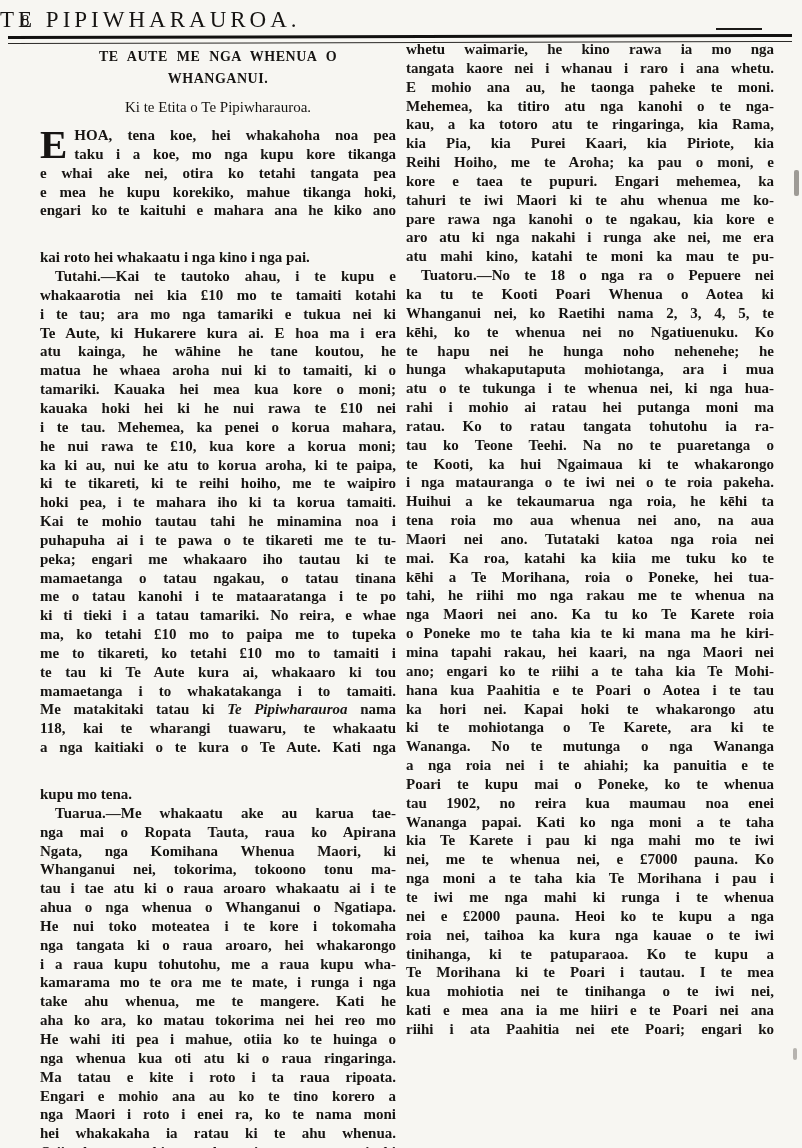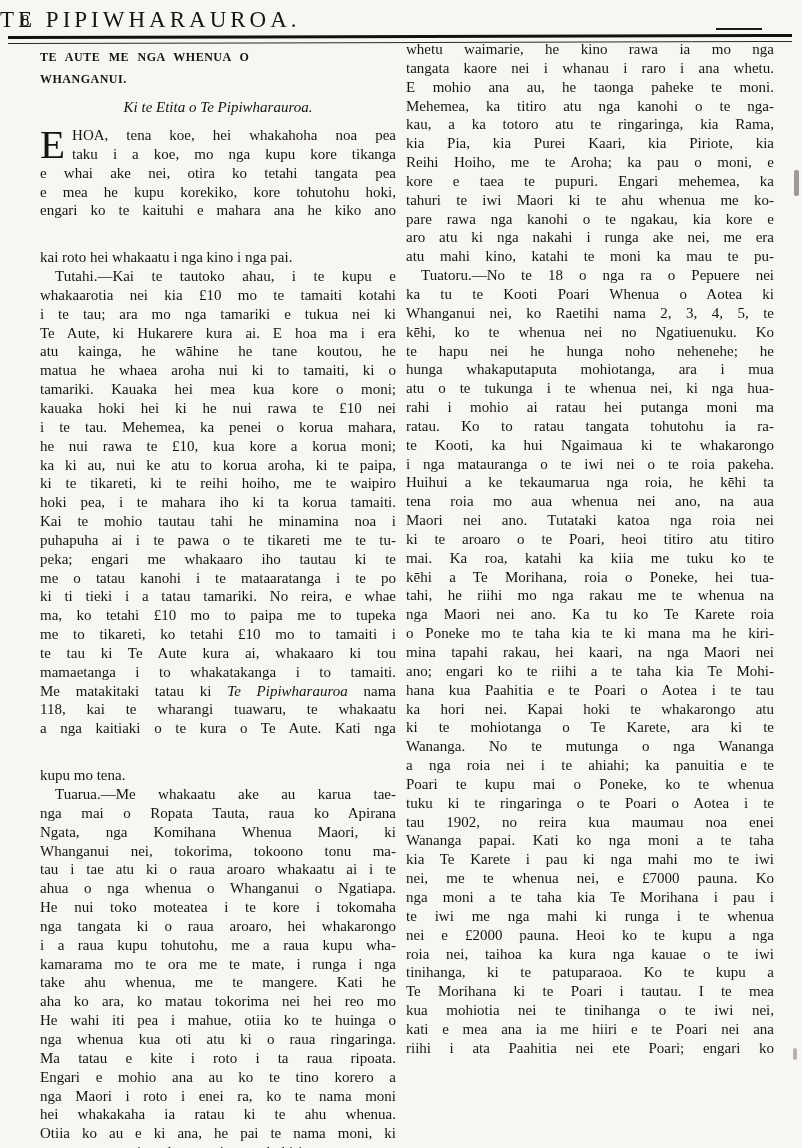--- a/index.html
+++ b/index.html
@@ -34,30 +34,30 @@
     position:absolute; right:40px; top:28px;
     width:46px; height:2px; background:#1c1a18;
   }
   .col {
     position:absolute;
     font-size:15px; line-height:18.85px;
   }
   .col-left { left:40px; width:356px; top:46px; }
   .col-right { left:406px; width:368px; top:40px; }
   .article-heading {
-    text-align:left; font-weight:bold;
-    font-size:12px; line-height:22px;
+    text-align:center; font-weight:bold;
+    font-size:14px; line-height:22px;
     letter-spacing:0.5px; word-spacing:5px;
   }
   .salutation {
-    text-align:center; font-style:italic;
+    text-align:center; 
     margin-top:8px; font-size:15px; line-height:19px;
   }
   .col-left .body { margin-top:9px; }
-  .para { margin:0; }
+  .para { margin:0;font-weight:bold; }
   .line {
     text-align:justify;
     text-align-last:justify;
     min-height:18.85px;
   }
   .line.last { text-align-last:left;margin-top:28px; }
   .line.indent { text-indent:15px; }
   .dropcap {
     float:left;
     font-size:41px; line-height:35px;
@@ -82,41 +82,42 @@
       <div>TE AUTE ME NGA WHENUA O</div>
       <div>WHANGANUI.</div>
     </div>
     <div class="salutation">Ki te Etita o Te Pipiwharauroa.</div>
     <div class="body">
         <div class="para">
           <span class="dropcap">E</span>
           <div class="line">HOA, tena koe, hei whakahoha noa pea</div>
           <div class="line">taku i a koe, mo nga kupu kore tikanga</div>
           <div class="line">e whai ake nei, otira ko tetahi tangata pea</div>
-          <div class="line">e mea he kupu korekiko, kore tohutohu hoki,</div>
+          <div class="line">e mea he kupu korekiko, mahue tikanga hoki,</div>
           <div class="line">engari ko te kaituhi e mahara ana he kiko ano</div>
           <div class="line last">kai roto hei whakaatu i nga kino i nga pai.</div>
         </div>
         <div class="para">
           <div class="line indent">Tutahi.—Kai te tautoko ahau, i te kupu e</div>
           <div class="line">whakaarotia nei kia £10 mo te tamaiti kotahi</div>
           <div class="line">i te tau; ara mo nga tamariki e tukua nei ki</div>
           <div class="line">Te Aute, ki Hukarere kura ai. E hoa ma i era</div>
           <div class="line">atu kainga, he wāhine he tane koutou, he</div>
           <div class="line">matua he whaea aroha nui ki to tamaiti, ki o</div>
           <div class="line">tamariki. Kauaka hei mea kua kore o moni;</div>
           <div class="line">kauaka hoki hei ki he nui rawa te £10 nei</div>
           <div class="line">i te tau. Mehemea, ka penei o korua mahara,</div>
           <div class="line">he nui rawa te £10, kua kore a korua moni;</div>
           <div class="line">ka ki au, nui ke atu to korua aroha, ki te paipa,</div>
           <div class="line">ki te tikareti, ki te reihi hoiho, me te waipiro</div>
           <div class="line">hoki pea, i te mahara iho ki ta korua tamaiti.</div>
           <div class="line">Kai te mohio tautau tahi he minamina noa i</div>
           <div class="line">puhapuha ai i te pawa o te tikareti me te tu-</div>
           <div class="line">peka; engari me whakaaro iho tautau ki te</div>
+          <div class="line">mamaetanga o tatau ngakau, o tatau tinana</div>
           <div class="line">me o tatau kanohi i te mataaratanga i te po</div>
           <div class="line">ki ti tieki i a tatau tamariki. No reira, e whae</div>
           <div class="line">ma, ko tetahi £10 mo to paipa me to tupeka</div>
           <div class="line">me to tikareti, ko tetahi £10 mo to tamaiti i</div>
           <div class="line">te tau ki Te Aute kura ai, whakaaro ki tou</div>
           <div class="line">mamaetanga i to whakatakanga i to tamaiti.</div>
           <div class="line">Me matakitaki tatau ki <i>Te Pipiwharauroa</i> nama</div>
           <div class="line">118, kai te wharangi tuawaru, te whakaatu</div>
           <div class="line">a nga kaitiaki o te kura o Te Aute. Kati nga</div>
           <div class="line last">kupu mo tena.</div>
@@ -164,40 +165,39 @@
       <div class="para">
         <div class="line indent">Tuatoru.—No te 18 o nga ra o Pepuere nei</div>
         <div class="line">ka tu te Kooti Poari Whenua o Aotea ki</div>
         <div class="line">Whanganui nei, ko Raetihi nama 2, 3, 4, 5, te</div>
         <div class="line">kēhi, ko te whenua nei no Ngatiuenuku. Ko</div>
         <div class="line">te hapu nei he hunga noho nehenehe; he</div>
         <div class="line">hunga whakaputaputa mohiotanga, ara i mua</div>
         <div class="line">atu o te tukunga i te whenua nei, ki nga hua-</div>
         <div class="line">rahi i mohio ai ratau hei putanga moni ma</div>
         <div class="line">ratau. Ko to ratau tangata tohutohu ia ra-</div>
+        <div class="line">tau ko Teone Teehi. Na no te puaretanga o</div>
         <div class="line">te Kooti, ka hui Ngaimaua ki te whakarongo</div>
         <div class="line">i nga matauranga o te iwi nei o te roia pakeha.</div>
         <div class="line">Huihui a ke tekaumarua nga roia, he kēhi ta</div>
         <div class="line">tena roia mo aua whenua nei ano, na aua</div>
         <div class="line">Maori nei ano. Tutataki katoa nga roia nei</div>
-        <div class="line">ki te aroaro o te Poari, heoi titiro atu titiro</div>
         <div class="line">mai. Ka roa, katahi ka kiia me tuku ko te</div>
         <div class="line">kēhi a Te Morihana, roia o Poneke, hei tua-</div>
         <div class="line">tahi, he riihi mo nga rakau me te whenua na</div>
         <div class="line">nga Maori nei ano. Ka tu ko Te Karete roia</div>
         <div class="line">o Poneke mo te taha kia te ki mana ma he kiri-</div>
         <div class="line">mina tapahi rakau, hei kaari, na nga Maori nei</div>
         <div class="line">ano; engari ko te riihi a te taha kia Te Mohi-</div>
         <div class="line">hana kua Paahitia e te Poari o Aotea i te tau</div>
         <div class="line">ka hori nei. Kapai hoki te whakarongo atu</div>
         <div class="line">ki te mohiotanga o Te Karete, ara ki te</div>
         <div class="line">Wananga. No te mutunga o nga Wananga</div>
         <div class="line">a nga roia nei i te ahiahi; ka panuitia e te</div>
         <div class="line">Poari te kupu mai o Poneke, ko te whenua</div>
-        <div class="line">tuku ki te ringaringa o te Poari o Aotea i te</div>
         <div class="line">tau 1902, no reira kua maumau noa enei</div>
         <div class="line">Wananga papai. Kati ko nga moni a te taha</div>
         <div class="line">kia Te Karete i pau ki nga mahi mo te iwi</div>
         <div class="line">nei, me te whenua nei, e £7000 pauna. Ko</div>
         <div class="line">nga moni a te taha kia Te Morihana i pau i</div>
         <div class="line">te iwi me nga mahi ki runga i te whenua</div>
         <div class="line">nei e £2000 pauna. Heoi ko te kupu a nga</div>
         <div class="line">roia nei, taihoa ka kura nga kauae o te iwi</div>
         <div class="line">tinihanga, ki te patuparaoa. Ko te kupu a</div>
         <div class="line">Te Morihana ki te Poari i tautau. I te mea</div>

